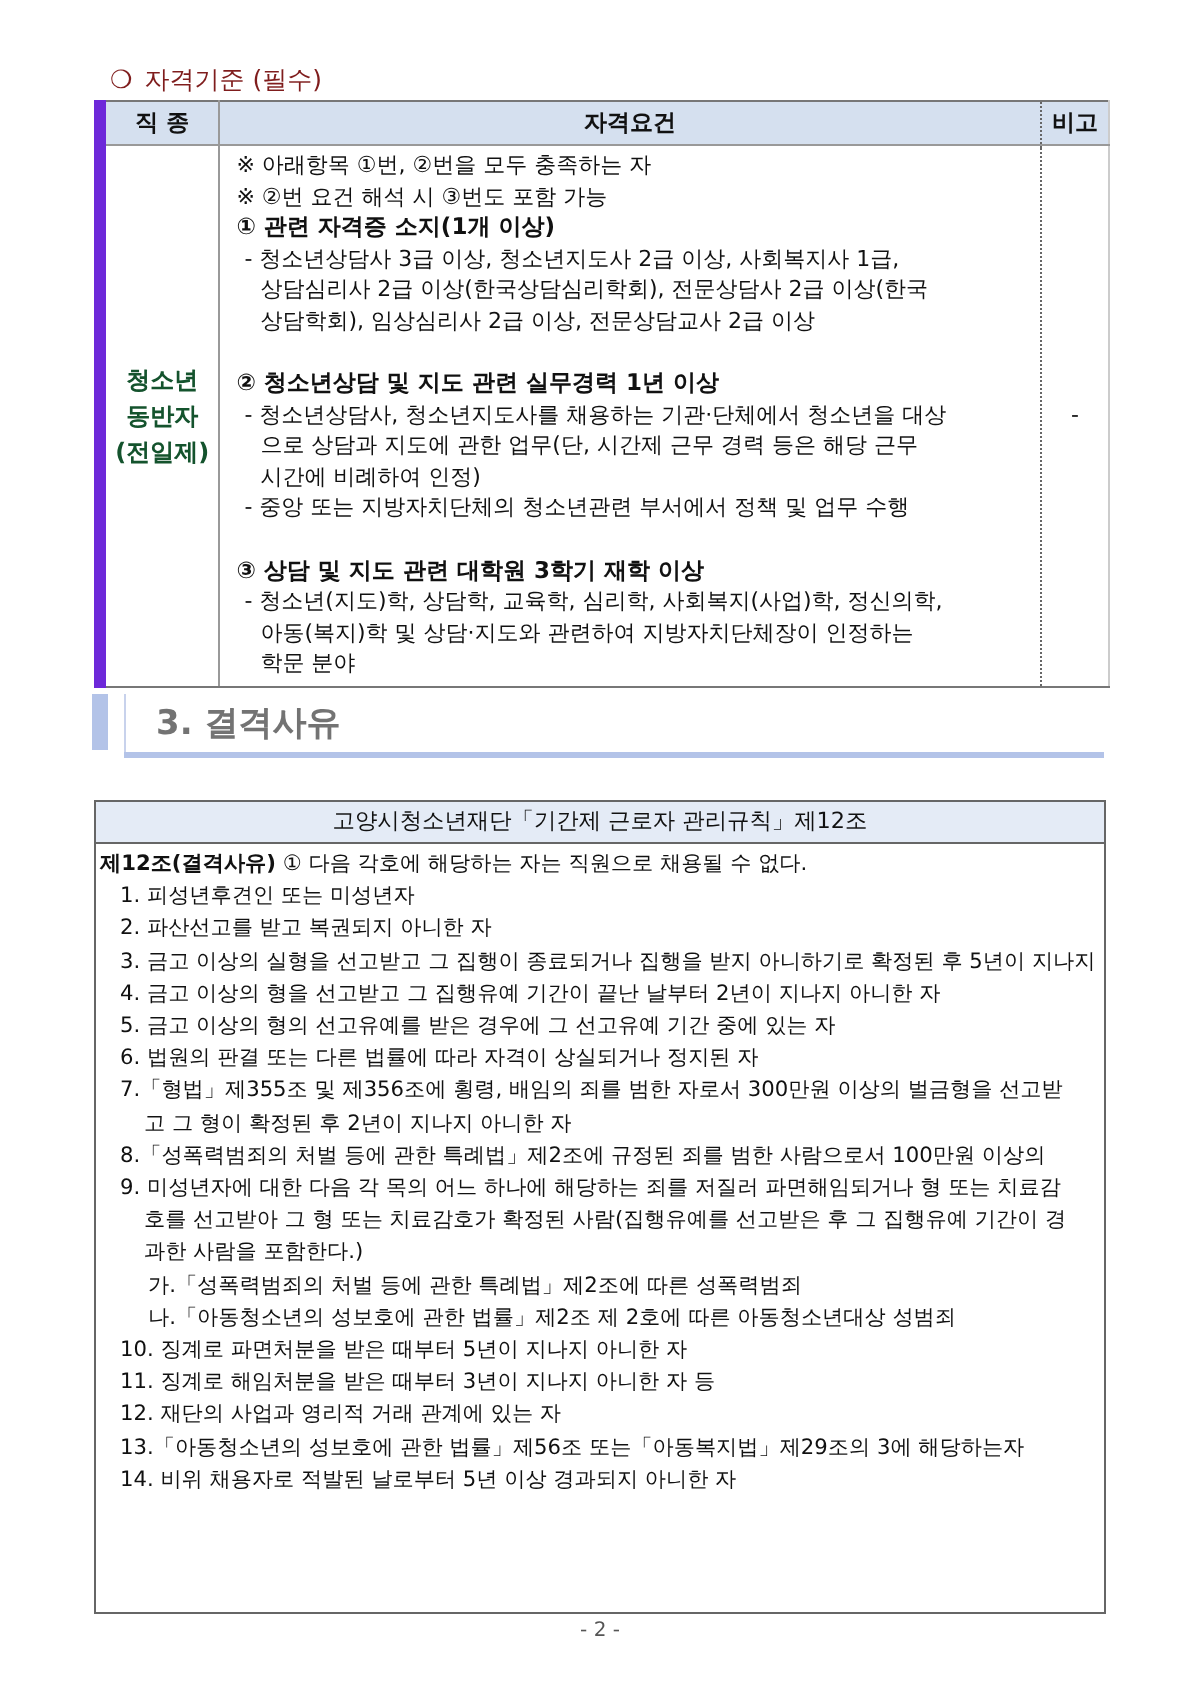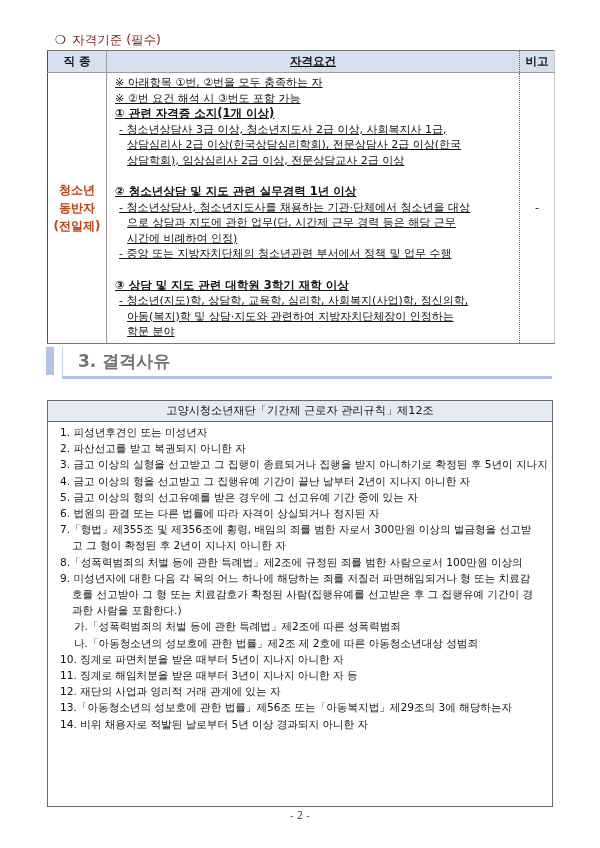--- a/index.html
+++ b/index.html
@@ -18,27 +18,27 @@
     position: absolute; left: 47px; top: 50px; width: 508px;
     border-collapse: collapse; font-size: 11px; line-height: 15.5px;
   }
   table.qual th {
     background: #d5e0ef; height: 21px; font-weight: bold; font-size: 11.5px;
     border-top: 1px solid #777; border-bottom: 1px solid #999;
     padding: 0;
   }
   table.qual td { vertical-align: top; padding: 0; border-bottom: 1px solid #777; }
   table.qual .c1 { width: 65px; border-right: 1px solid #999; }
-  table.qual .c2 { width: 405px; border-right: 1px dotted #666; text-decoration: underline; }
+  table.qual .c2 { width: 405px; border-right: 1px dotted #666; }
   table.qual .c3 { width: 38px; }
-  table.qual th.c1, table.qual td.c1 { border-left: 1px solid #6d28d9; }
+  table.qual th.c1, table.qual td.c1 { border-left: 6px solid #6d28d9; }
   table.qual th.c3, table.qual td.c3 { border-right: 1px solid #ccc; }
   .jobcell {
     text-align: center; vertical-align: middle !important;
-    color: #c2410c; font-weight: bold; font-size: 12px; line-height: 18px;
+    color: #14532d; font-weight: bold; font-size: 12px; line-height: 18px;
   }
   .notecell { text-align: center; vertical-align: middle !important; }
   .req { padding: 2px 6px 3px 8px !important; }
   .req .line { white-space: nowrap; }
   .req .head { font-weight: bold; font-size: 11.5px; }
   .req .gap { height: 16px; }
 
   
   .h3 {
     position: absolute; left: 46px; top: 347px; width: 505px; height: 30px;
@@ -121,20 +121,21 @@
 <div class="h3">
   <div class="bar"></div>
   <div class="vline"></div>
   <div class="uline"></div>
   <div class="title">3. 결격사유</div>
 </div>
 
 <div class="box">
   <div class="cap">고양시청소년재단「기간제 근로자 관리규칙」제12조</div>
   <div class="body">
+    <div class="l"><span class="bold">제12조(결격사유)</span><span> ① 다음 각호에 해당하는 자는 직원으로 채용될 수 없다.</span></div>
     <div class="l i1">1. 피성년후견인 또는 미성년자</div>
     <div class="l i1">2. 파산선고를 받고 복권되지 아니한 자</div>
     <div class="l i1">3. 금고 이상의 실형을 선고받고 그 집행이 종료되거나 집행을 받지 아니하기로 확정된 후 5년이 지나지</div>
     <div class="l i1">4. 금고 이상의 형을 선고받고 그 집행유예 기간이 끝난 날부터 2년이 지나지 아니한 자</div>
     <div class="l i1">5. 금고 이상의 형의 선고유예를 받은 경우에 그 선고유예 기간 중에 있는 자</div>
     <div class="l i1">6. 법원의 판결 또는 다른 법률에 따라 자격이 상실되거나 정지된 자</div>
     <div class="l i1">7.「형법」제355조 및 제356조에 횡령, 배임의 죄를 범한 자로서 300만원 이상의 벌금형을 선고받</div>
     <div class="l i2">고 그 형이 확정된 후 2년이 지나지 아니한 자</div>
     <div class="l i1">8.「성폭력범죄의 처벌 등에 관한 특례법」제2조에 규정된 죄를 범한 사람으로서 100만원 이상의</div>
     <div class="l i1">9. 미성년자에 대한 다음 각 목의 어느 하나에 해당하는 죄를 저질러 파면해임되거나 형 또는 치료감</div>

